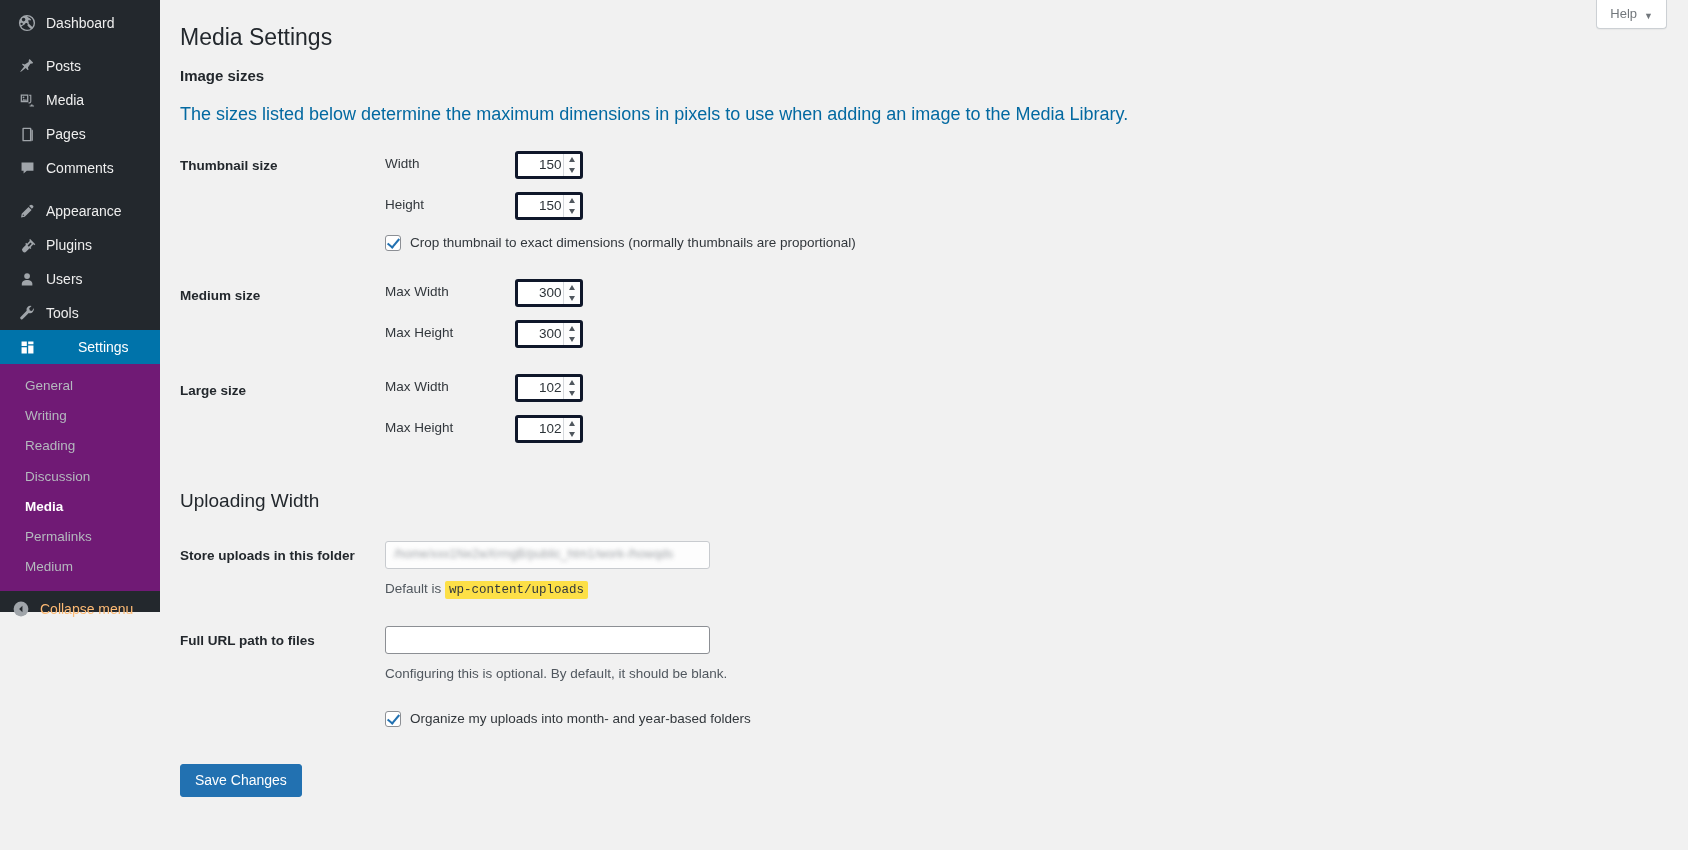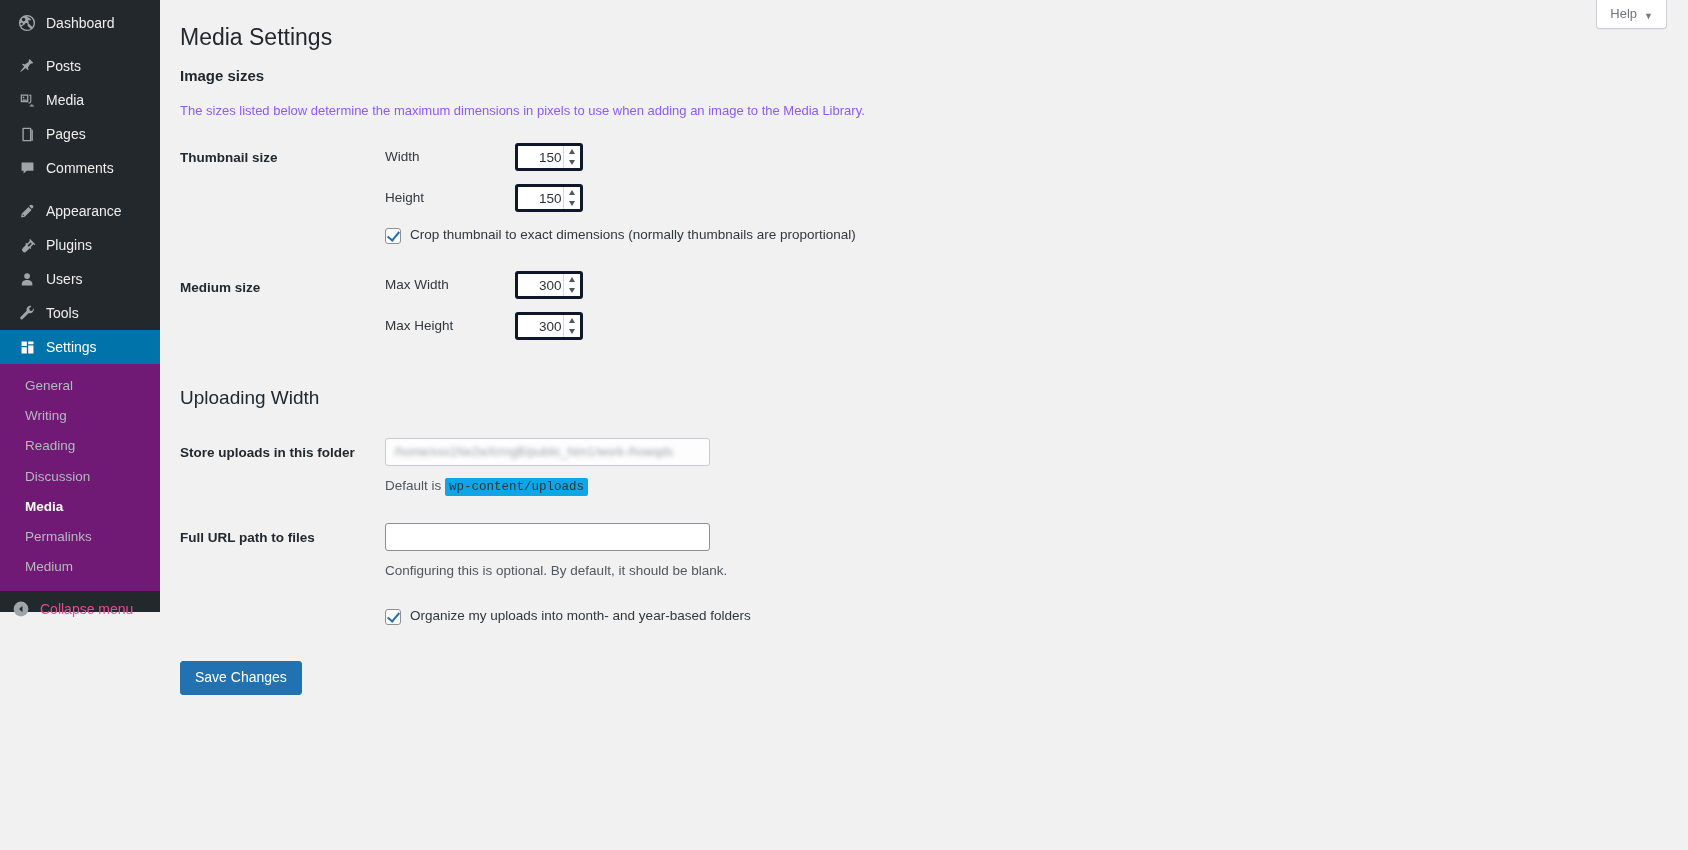--- a/index.html
+++ b/index.html
@@ -48,20 +48,21 @@
   }
   .menu-item .mi-icon svg { display: block; }
   .menu-item .mi-label { line-height: 1; white-space: nowrap; }
 
   .menu-gap { height: 9px; }
 
   .menu-item.active {
     background: #0073aa;
     color: #fff;
     font-weight: 400;
+    gap: 32px;
   }
   .menu-item.active .mi-icon { color: #fff; }
   .menu-item.active::after {
     content: "";
     position: absolute;
     right: -8px;
     top: 50%;
     margin-top: -8px;
     border-style: solid;
     border-width: 8px 0 8px 8px;
@@ -90,21 +91,21 @@
   #collapse-row {
     position: absolute;
     top: 592px;
     left: 0;
     width: 160px;
     display: flex;
     align-items: center;
     height: 34px;
     padding-left: 11px;
     font-size: 14px;
-    color: #ec4899;
+    color: #fdba74;
     cursor: pointer;
   }
   #collapse-row .col-icon {
     width: 20px; height: 20px;
     margin-right: 9px;
     display: flex; align-items: center; justify-content: center;
     color: #a0a5aa;
   }
 
   
@@ -163,22 +164,22 @@
   }
   h2.uploading-title {
     font-size: 19px;
     font-weight: 400;
     color: #23282d;
     margin: 0;
     padding: 0 0 6px 0;
   }
 
   p.section-desc {
-    font-size: 13px;
-    color: #8b5cf6;
+    font-size: 18px;
+    color: #0369a1;
     margin: 0;
     padding: 12px 0 0 0;
     line-height: 1.5;
   }
 
   
   table.form-table {
     border-collapse: collapse;
     width: 1090px;
     margin-top: 10px;
@@ -335,21 +336,21 @@
   p.field-desc {
     font-size: 13.5px;
     color: #50575e;
     margin: 0;
     padding: 10px 0 0 0;
     line-height: 1.5;
   }
   code.inline-code {
     font-family: "Liberation Mono", monospace;
     font-size: 12.5px;
-    background: #0ea5e9;
+    background: #fde047;
     padding: 2px 4px;
     border-radius: 2px;
     color: #32373c;
   }
 
   
   #save-wrap { padding: 22px 0 0 20px; }
   #save-btn {
     background: #2271b1;
     border: 1px solid #2271b1;
@@ -558,20 +559,45 @@
                   <input type="text" value="300" style="">
                   <span class="spin">
                     <span class="sp up"></span>
                     <span class="sp down"></span>
                   </span>
                 </span>
               </div>
             </td>
           </tr>
 
+          <tr class="tight">
+            <th>Large size</th>
+            <td>
+              <div class="size-row">
+                <span class="size-label">Max Width</span>
+                <span class="num-wrap">
+                  <input type="text" value="1024" style="">
+                  <span class="spin">
+                    <span class="sp up"></span>
+                    <span class="sp down"></span>
+                  </span>
+                </span>
+              </div>
+              <div class="size-row">
+                <span class="size-label">Max Height</span>
+                <span class="num-wrap">
+                  <input type="text" value="1024" style="">
+                  <span class="spin">
+                    <span class="sp up"></span>
+                    <span class="sp down"></span>
+                  </span>
+                </span>
+              </div>
+            </td>
+          </tr>
         </tbody>
       </table>
 
       <div class="spacer-40"></div>
 
       <h2 class="uploading-title">Uploading Width</h2>
 
       <table class="form-table">
         <tbody>
           <tr>

